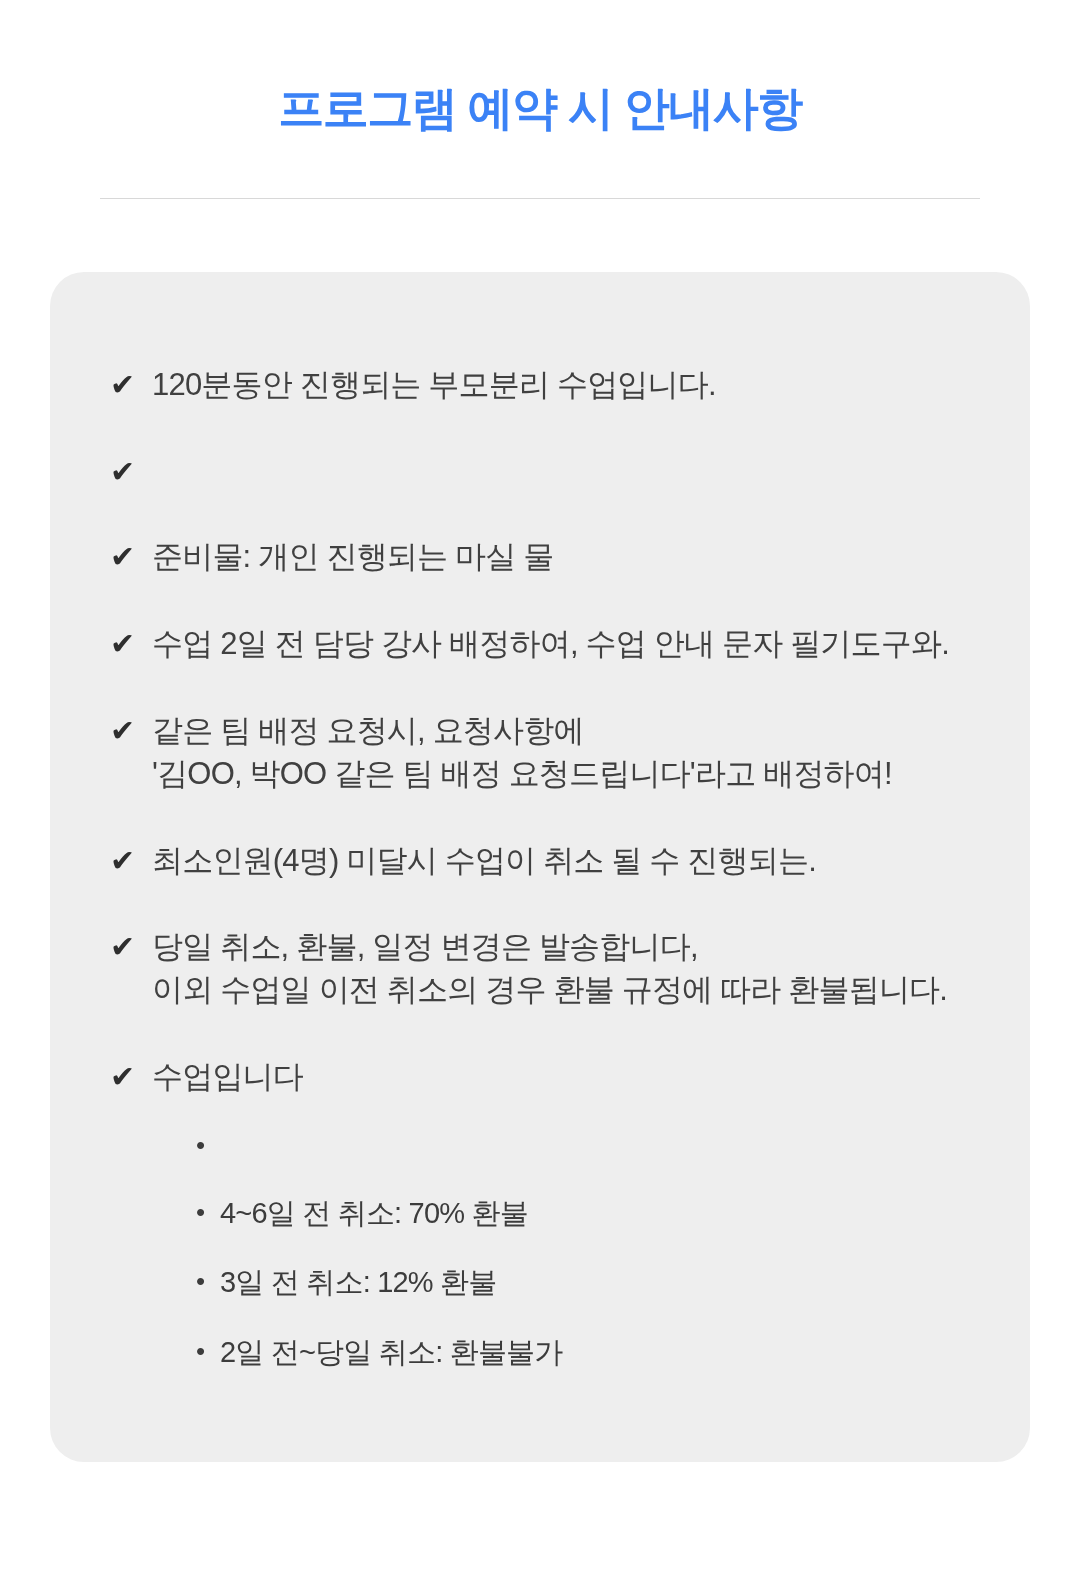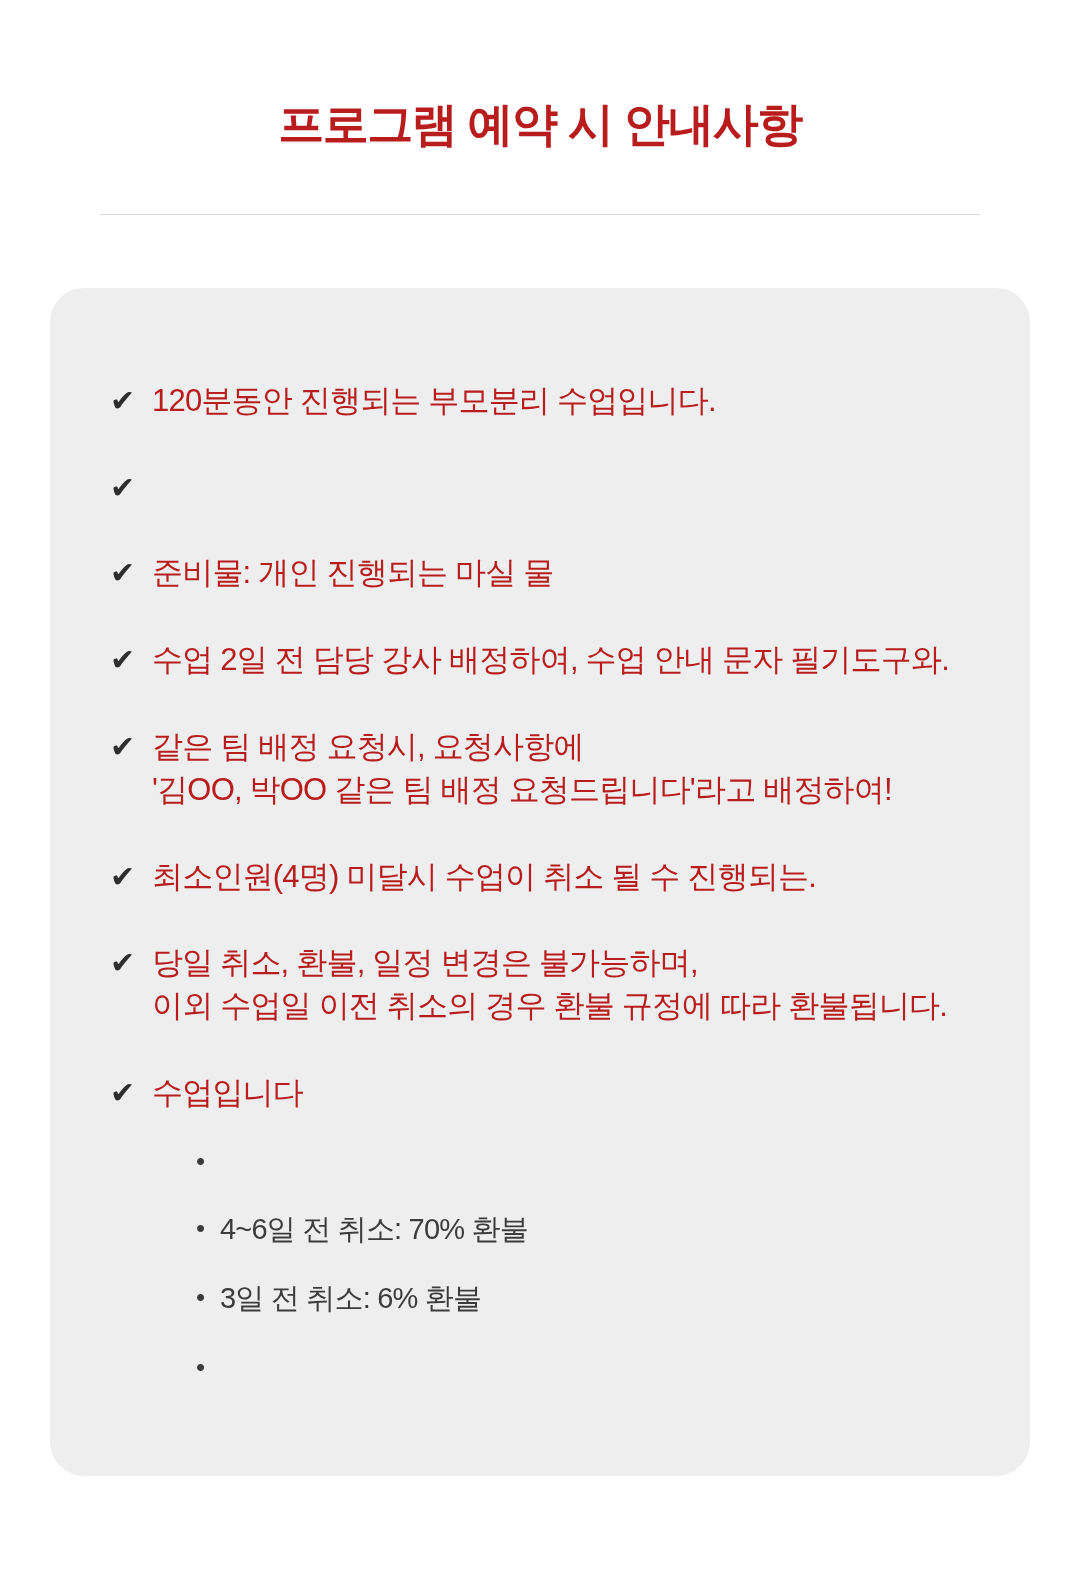--- a/index.html
+++ b/index.html
@@ -19,22 +19,22 @@
     width: 1080px;
     height: 1580px;
     box-sizing: border-box;
     overflow: hidden;
   }
   .title {
     text-align: center;
     font-size: 46px;
     font-weight: 700;
     letter-spacing: -1.5px;
-    color: #b91c1c;
-    margin: 16px;
+    color: #3b82f6;
+    margin: 0;
     padding-top: 81px;
     line-height: 1.2;
   }
   .divider {
     width: 880px;
     height: 1px;
     background: #d8d8d8;
     margin: 62px auto 0 auto;
   }
   .card {
@@ -59,21 +59,21 @@
     font-size: 30px;
     line-height: 1.35;
     color: #2e2e2e;
     font-weight: 700;
     width: 42px;
     margin-top: 1px;
   }
   .item-text {
     font-size: 31px;
     line-height: 1.38;
-    color: #b91c1c;
+    color: #404040;
     letter-spacing: -0.8px;
     white-space: pre-line;
   }
   .sublist {
     margin: 28px 0 0 0;
     padding: 0;
     list-style: none;
   }
   .sublist li {
     display: flex;
@@ -132,41 +132,42 @@
 '김OO, 박OO 같은 팀 배정 요청드립니다'라고 배정하여!</span>
     </div>
 
     <div class="item">
       <span class="check">✔</span>
       <span class="item-text">최소인원(4명) 미달시 수업이 취소 될 수 진행되는.</span>
     </div>
 
     <div class="item">
       <span class="check">✔</span>
-      <span class="item-text">당일 취소, 환불, 일정 변경은 불가능하며,
+      <span class="item-text">당일 취소, 환불, 일정 변경은 발송합니다,
 이외 수업일 이전 취소의 경우 환불 규정에 따라 환불됩니다.</span>
     </div>
 
     <div class="item">
       <span class="check">✔</span>
       <div>
         <span class="item-text">수업입니다</span>
         <ul class="sublist">
           <li>
             <span class="bullet">•</span>
           </li>
           <li>
             <span class="bullet">•</span>
             <span>4~6일 전 취소: 70% 환불</span>
           </li>
           <li>
             <span class="bullet">•</span>
-            <span>3일 전 취소: 6% 환불</span>
+            <span>3일 전 취소: 12% 환불</span>
           </li>
           <li>
             <span class="bullet">•</span>
+            <span>2일 전~당일 취소: 환불불가</span>
           </li>
         </ul>
       </div>
     </div>
 
   </div>
 </div>
 
 </body></html>

